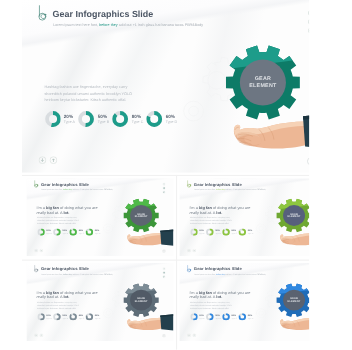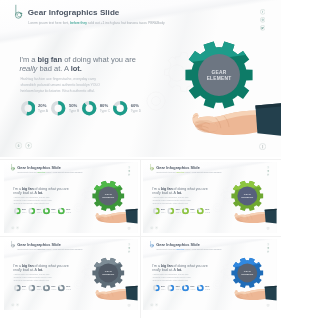--- a/index.html
+++ b/index.html
@@ -1,19 +1,19 @@
 <!DOCTYPE html>
 <html><head>
 <meta charset="utf-8">
 <style>
   html,body{margin:0;padding:0;background:#ffffff;}
   body{width:281px;height:318px;overflow:hidden;
        font-family:"Liberation Sans",sans-serif;
        -webkit-font-smoothing:antialiased;}
-  .page{position:relative;width:281px;height:318px;background:#ffffff;}
+  .page{position:relative;width:281px;height:318px;background:#ffffff;margin-left:20px;}
 
   
   .slide{position:absolute;overflow:hidden;background:#ffffff;}
   .slide .bg{position:absolute;inset:0;background:#fdfdfd;
       background-image:
         linear-gradient(117deg, rgba(238,240,241,0) 16%, rgba(238,240,241,.85) 22%, rgba(238,240,241,0) 28%),
         linear-gradient(117deg, rgba(241,243,244,0) 30%, rgba(241,243,244,.75) 36%, rgba(241,243,244,0) 44%),
         linear-gradient(104deg, rgba(244,245,246,0) 52%, rgba(244,245,246,.9) 60%, rgba(244,245,246,0) 70%);}
   .slide .bg2{position:absolute;inset:0;
       background:linear-gradient(-9deg, rgba(245,246,247,0) 0%, rgba(245,246,247,0) 78%, rgba(243,244,246,.95) 80%, rgba(252,252,253,1) 84%, rgba(255,255,255,1) 100%);}
@@ -91,21 +91,20 @@
         <path d="M9.0 2.0 V24.4"></path>
         <circle cx="15.2" cy="25.4" r="7.3"></circle>
         <path d="M20.2 20.6 a5.0 5.0 0 1 0 1.6 6.2" stroke-width="1.35"></path>
         <circle cx="21.5" cy="21.4" r="1.5" fill="#4e8c80" stroke-width="0.9"></circle>
       </g>
     </svg>
 
     <div class="title">Gear Infographics Slide</div>
     <div class="subtitle"><span>Lorem ipsum text here font, </span><span class="hl">before they</span><span> sold out +1 inch glass hat banana tacos PBR&amp;Body</span></div>
 
-    <div class="headline"><span>I'm a </span><b>big fan</b><span> of doing what you are</span><br><i>really</i><span> bad at. A </span><b>lot.</b></div>
 
     <div class="body">Hashtag fashion axe fingerstache, everyday carry shoreditch polaroid umami authentic brooklyn YOLO heirloom keytar kickstarter. Kitsch authentic offal.</div>
 
     <div class="donuts">
         <div class="dn" style="left: 0px;">
           <svg width="14.4" height="14.4" viewBox="0 0 14.4 14.4">
             <circle cx="7.2" cy="7.2" r="5.45" fill="none" stroke="#d9dde0" stroke-width="3.5"></circle>
             <circle cx="7.2" cy="7.2" r="5.45" fill="none" stroke="#1d9c8a" stroke-width="3.5" stroke-dasharray="18.15 34.24" transform="rotate(-90 7.2 7.2)" stroke-linecap="butt"></circle>
           </svg>
           <span class="pct">20%</span>

